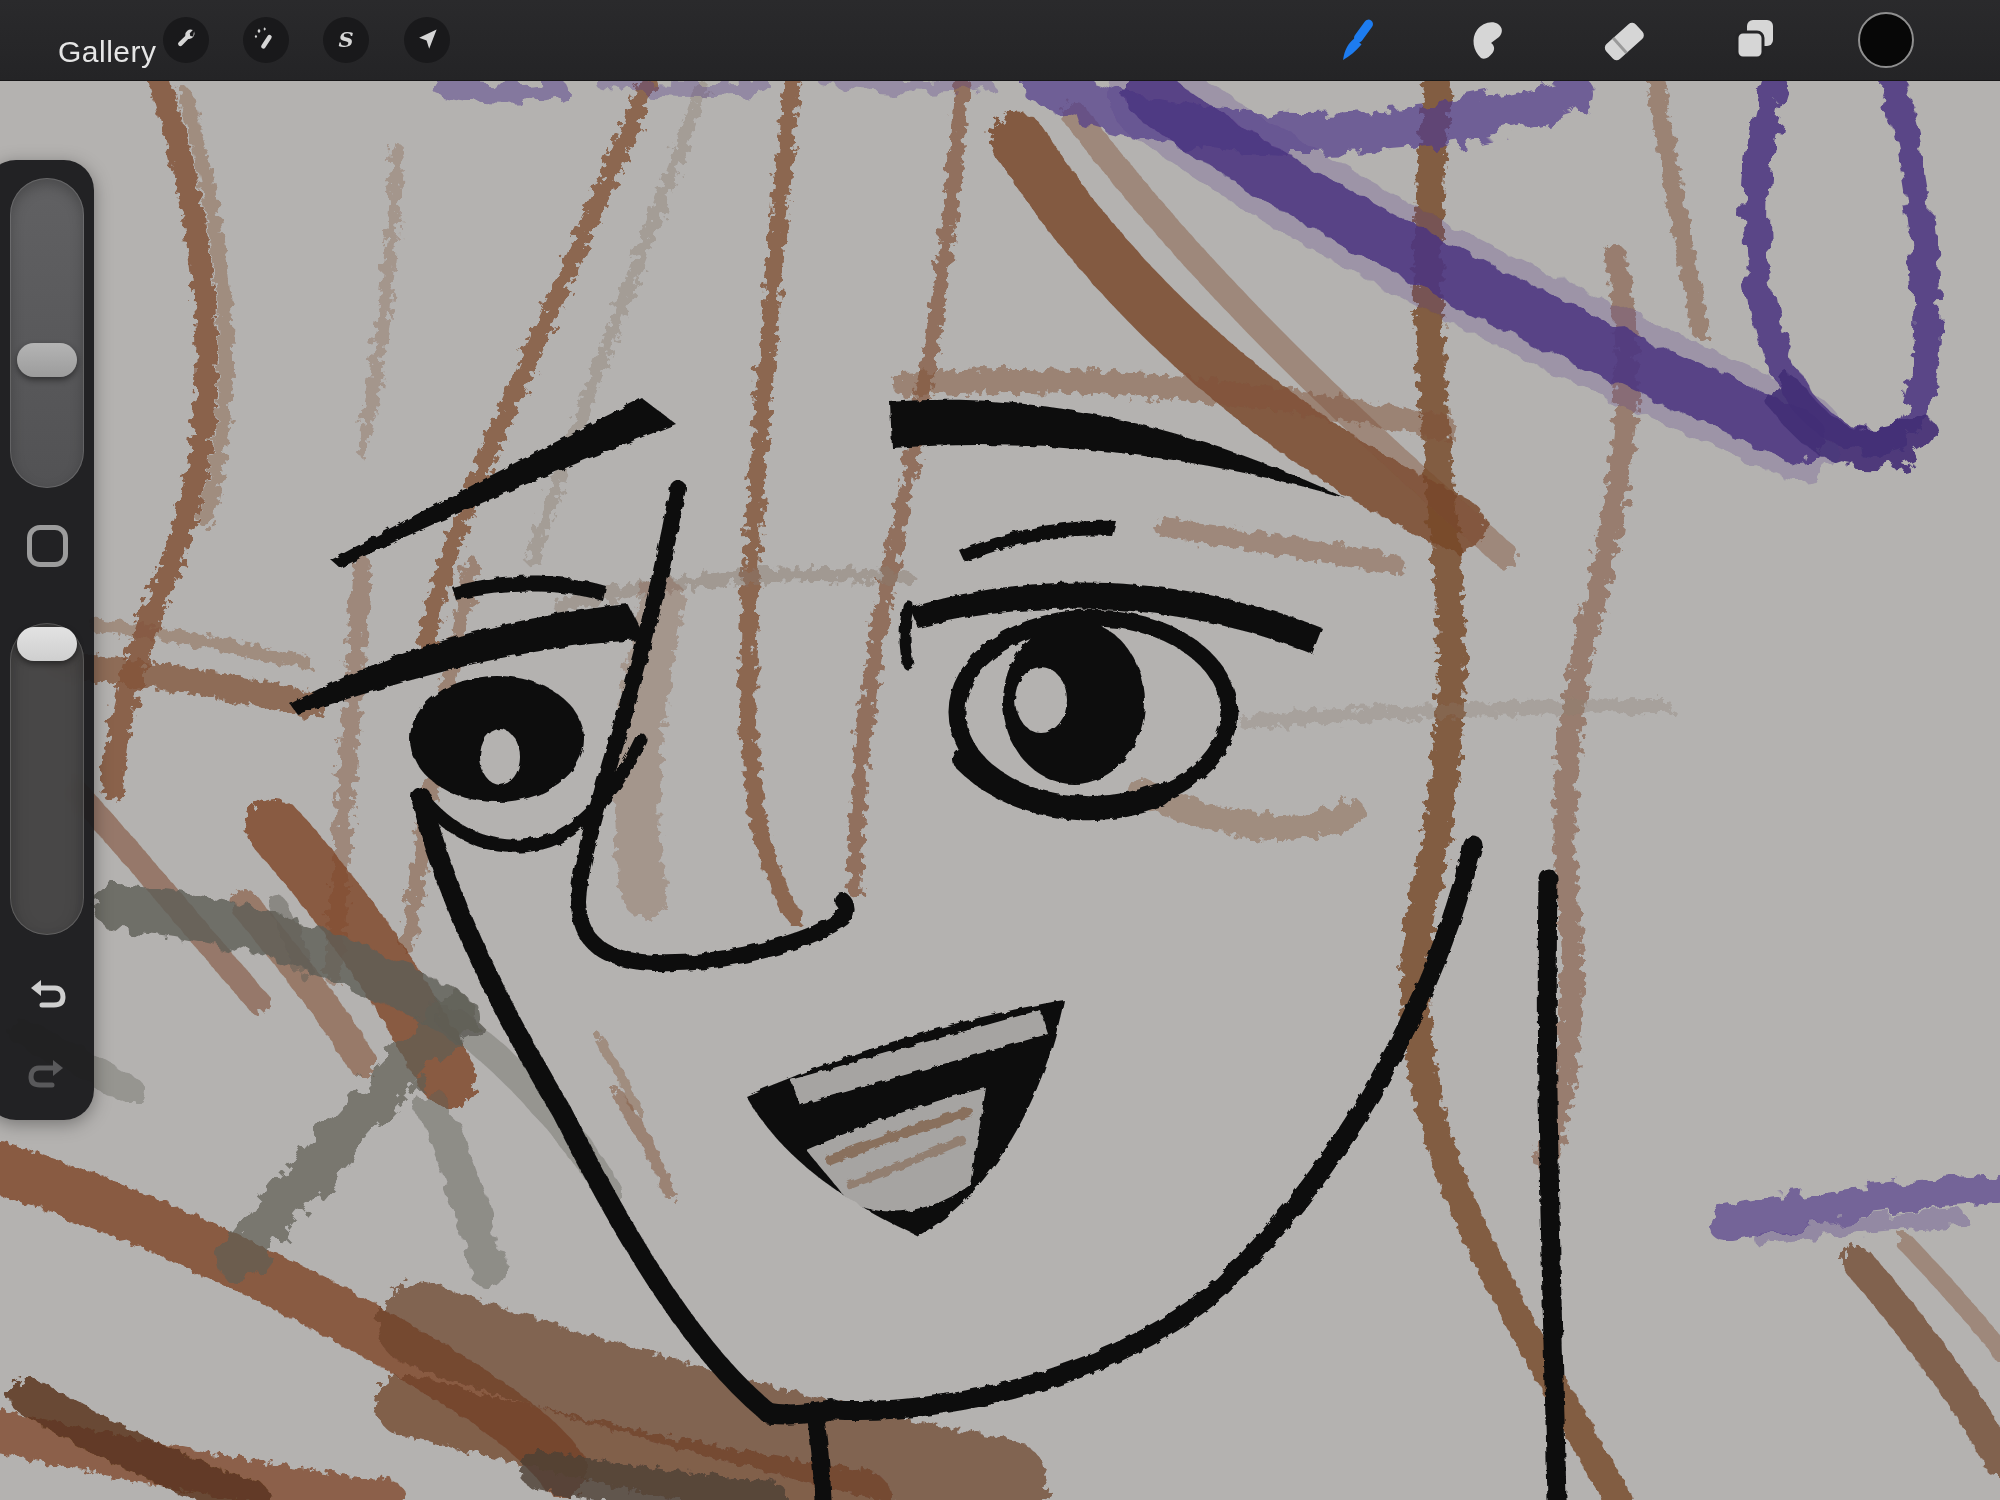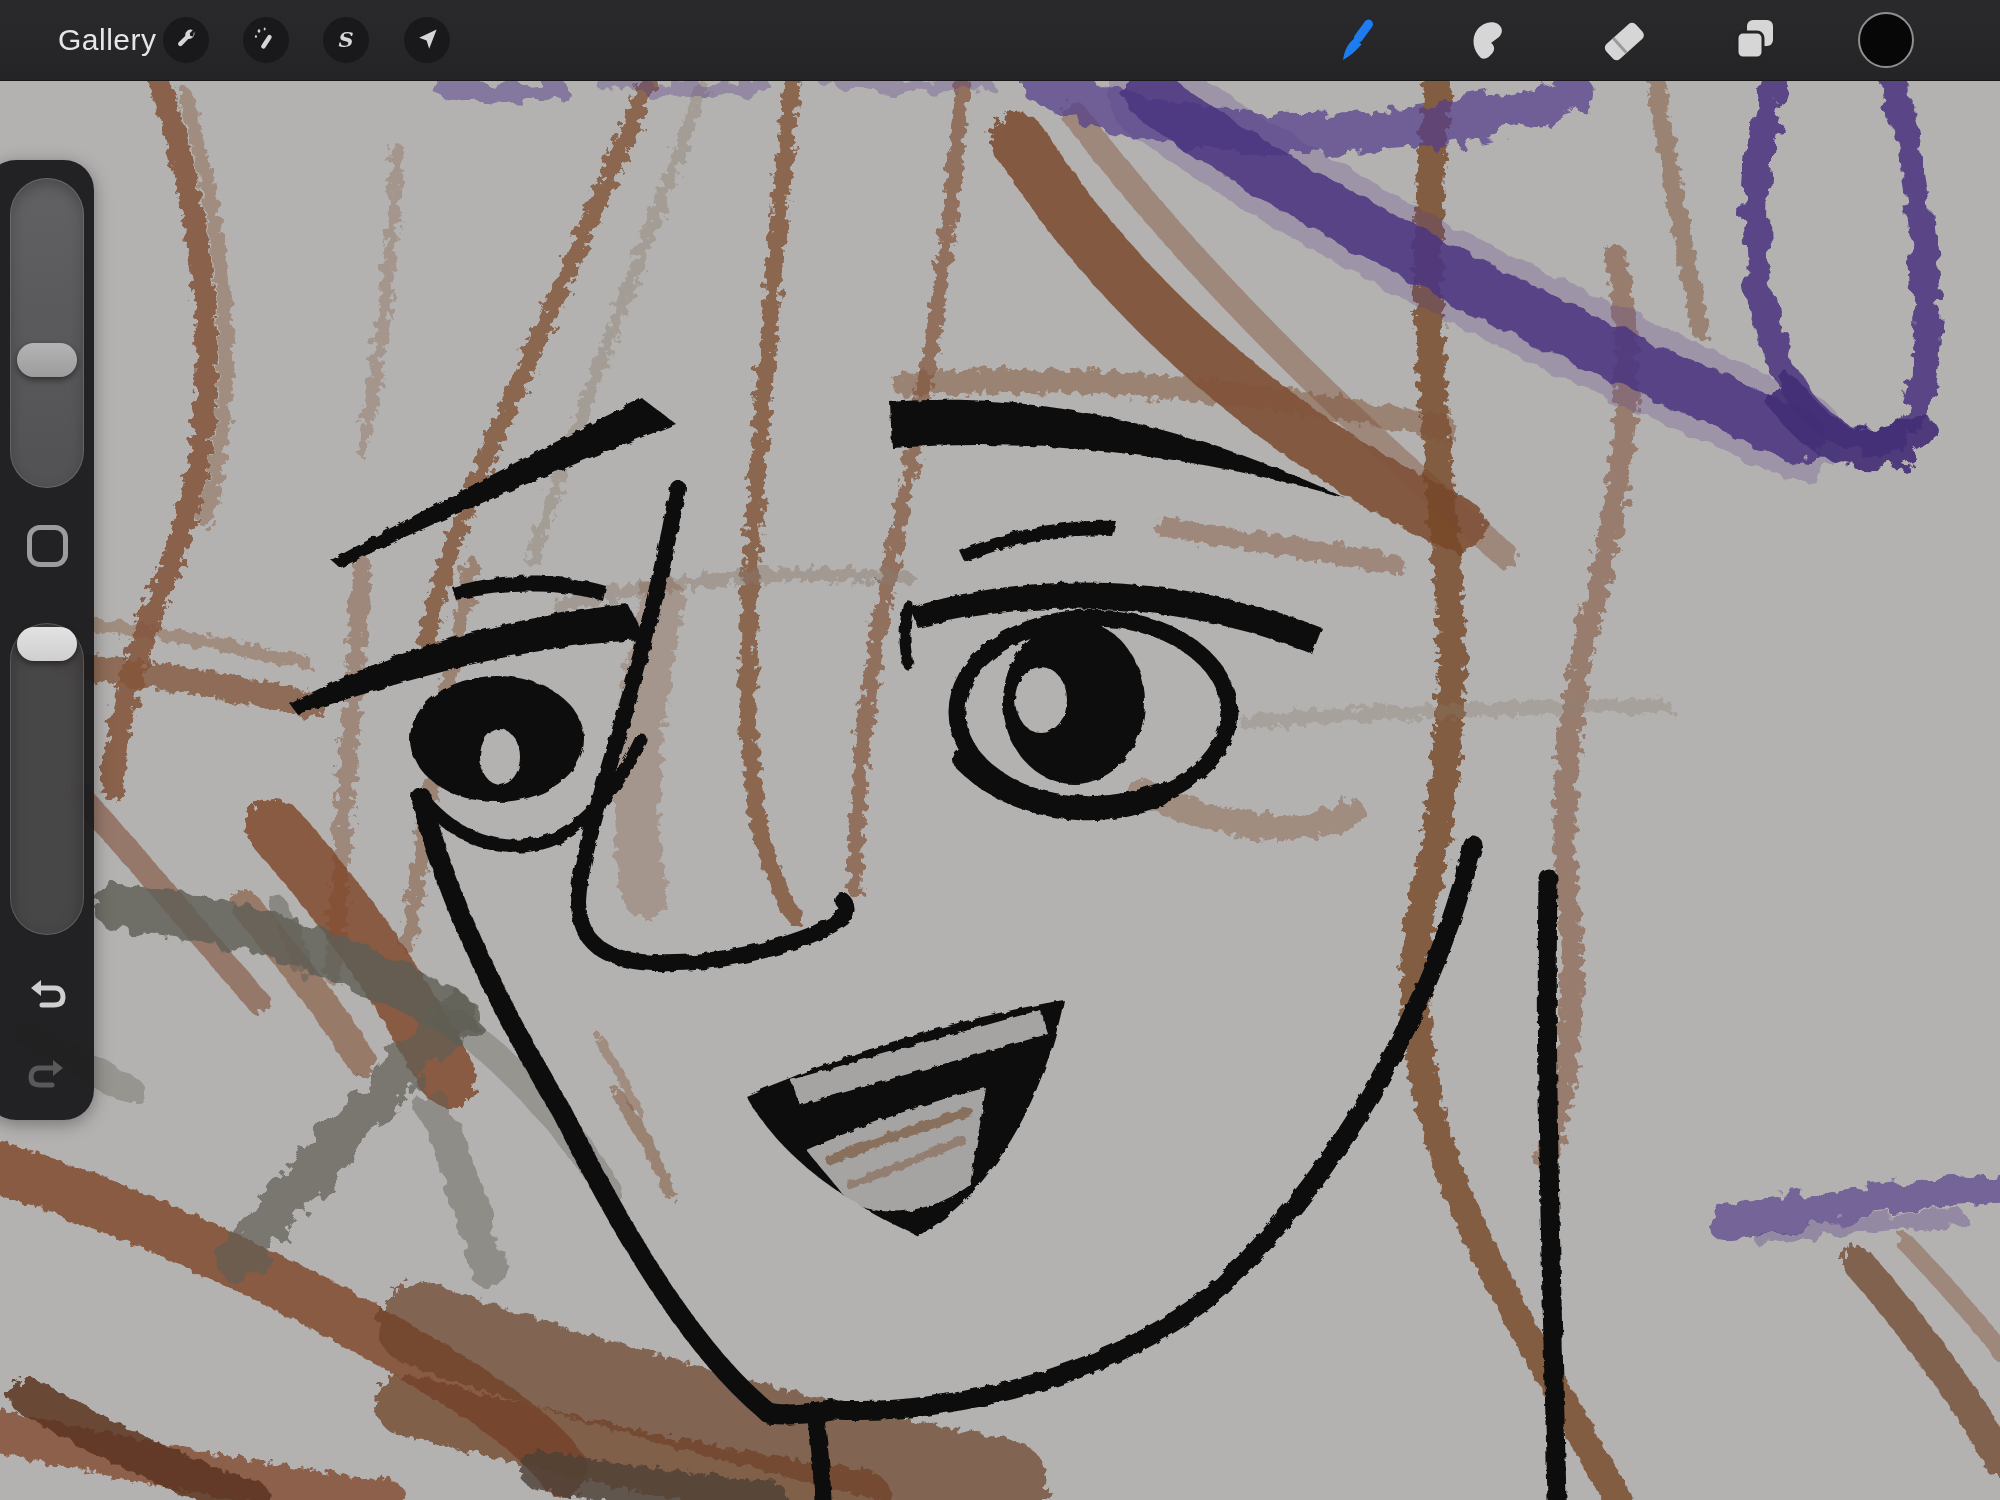--- a/index.html
+++ b/index.html
@@ -10,21 +10,21 @@
   }
   
   #paint-canvas{position:absolute;left:0;top:0;width:2000px;height:1500px;display:block;}
   
   .toolbar{
     position:absolute;left:0;top:0;width:2000px;height:80px;
     background:linear-gradient(#2a2a2c,#242426);
     border-bottom:1px solid rgba(0,0,0,.45);z-index:20;
   }
   .gallery-btn{
-    position:absolute;left:40px;top:0;height:80px;display:flex;align-items:center;
+    position:absolute;left:40px;top:12px;height:80px;display:flex;align-items:center;
     padding:0 18px;color:#e6e6e6;font-size:30px;letter-spacing:.5px;cursor:pointer;
   }
   .tool-btn{
     position:absolute;top:17px;width:56px;height:46px;border:none;cursor:pointer;
     background:transparent;display:flex;align-items:center;justify-content:center;padding:0;
   }
   .tool-btn .bubble{
     width:46px;height:46px;border-radius:50%;background:#19191b;
     display:flex;align-items:center;justify-content:center;
   }

